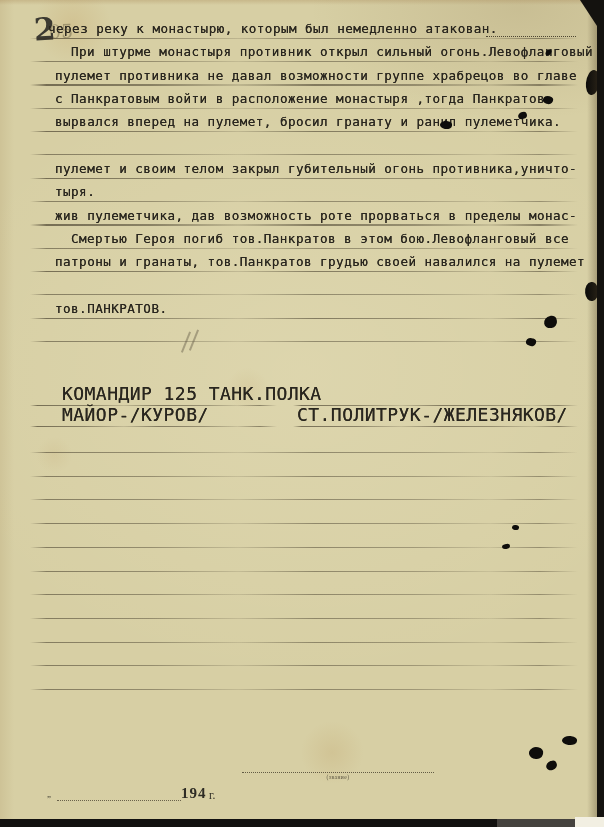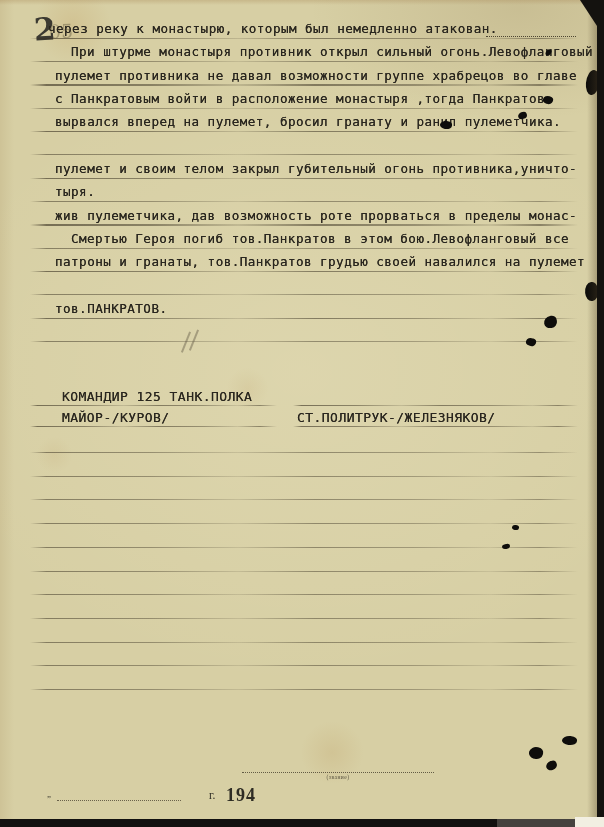--- a/index.html
+++ b/index.html
@@ -36,39 +36,39 @@
   }
   .ind-none{left:25px;margin-top:24px;} .ind-para{left:41px;} .ind-first{left:18px;}
   .trail{position:absolute;right:2px;bottom:2px;width:90px;height:0;
     border-bottom:1.6px dotted rgba(55,48,32,.85);}
   
   .sig-area{position:absolute;top:378px;left:30px;right:26px;height:60px;}
   .sig-row{position:absolute;left:0;right:0;}
   .sig-row.r1{top:0;height:28px;} .sig-row.r2{top:28px;height:21px;}
   .seg{position:absolute;bottom:0;height:1.2px;}
   .seg-l{left:0;width:247px;} .seg-r{left:263px;right:0;}
-  .sig-tx{position:absolute;bottom:2px;white-space:nowrap;font-size:13px;
+  .sig-tx{position:absolute;bottom:2px;white-space:nowrap;font-size:18px;
     letter-spacing:.45px;text-shadow:0 0 .6px rgba(30,26,18,.85);}
   .col-l{left:32px;} .col-r{left:267px;}
   
   .blank-rule{position:absolute;left:30px;right:26px;height:1.1px;opacity:.85;}
   
   .footer-commander{position:absolute;top:738px;left:230px;width:180px;text-align:center;
     font-family:"Liberation Serif",serif;font-style:italic;font-weight:bold;
     font-size:12px;color:#3c3a30;letter-spacing:.3px;}
   .rank-line{position:absolute;top:772px;left:242px;width:192px;height:0;
     border-top:1.4px dotted rgba(70,62,45,.8);}
   .rank-caption{position:absolute;top:774px;left:242px;width:192px;text-align:center;
     font-family:"Liberation Serif",serif;font-size:5.5px;color:#5a5340;letter-spacing:.5px;}
   .date-quote{position:absolute;top:789px;left:47px;font-family:"Liberation Serif",serif;
     font-size:9px;color:#3a382e;}
   .date-dotted{position:absolute;top:800px;left:57px;width:124px;height:0;
     border-top:1.3px dotted rgba(70,62,45,.75);}
   .date-year{position:absolute;top:785px;left:181px;font-family:"Liberation Serif",serif;
-    font-weight:bold;font-size:18px;color:#2e2c24;letter-spacing:1px;margin-left:45px;}
+    font-weight:bold;font-size:15px;color:#2e2c24;letter-spacing:1px;}
   .date-suffix{position:absolute;top:789px;left:209px;font-family:"Liberation Serif",serif;
     font-size:11.5px;color:#2e2c24;}
   
   .page-num{position:absolute;top:11px;left:34px;font-family:"DejaVu Serif",serif;
     font-size:31px;font-weight:600;color:#3b3931;transform:rotate(-3deg);}
   .page-num-ghost{position:absolute;top:20px;left:49px;font-family:"DejaVu Serif",serif;
     font-size:19px;color:rgba(100,90,65,.45);transform:rotate(-2deg);}
   
   .edge-right{position:absolute;right:0;top:0;width:7px;height:820px;background:#14120f;}
   .edge-right-shadow{position:absolute;right:7px;top:0;width:10px;height:100%;

